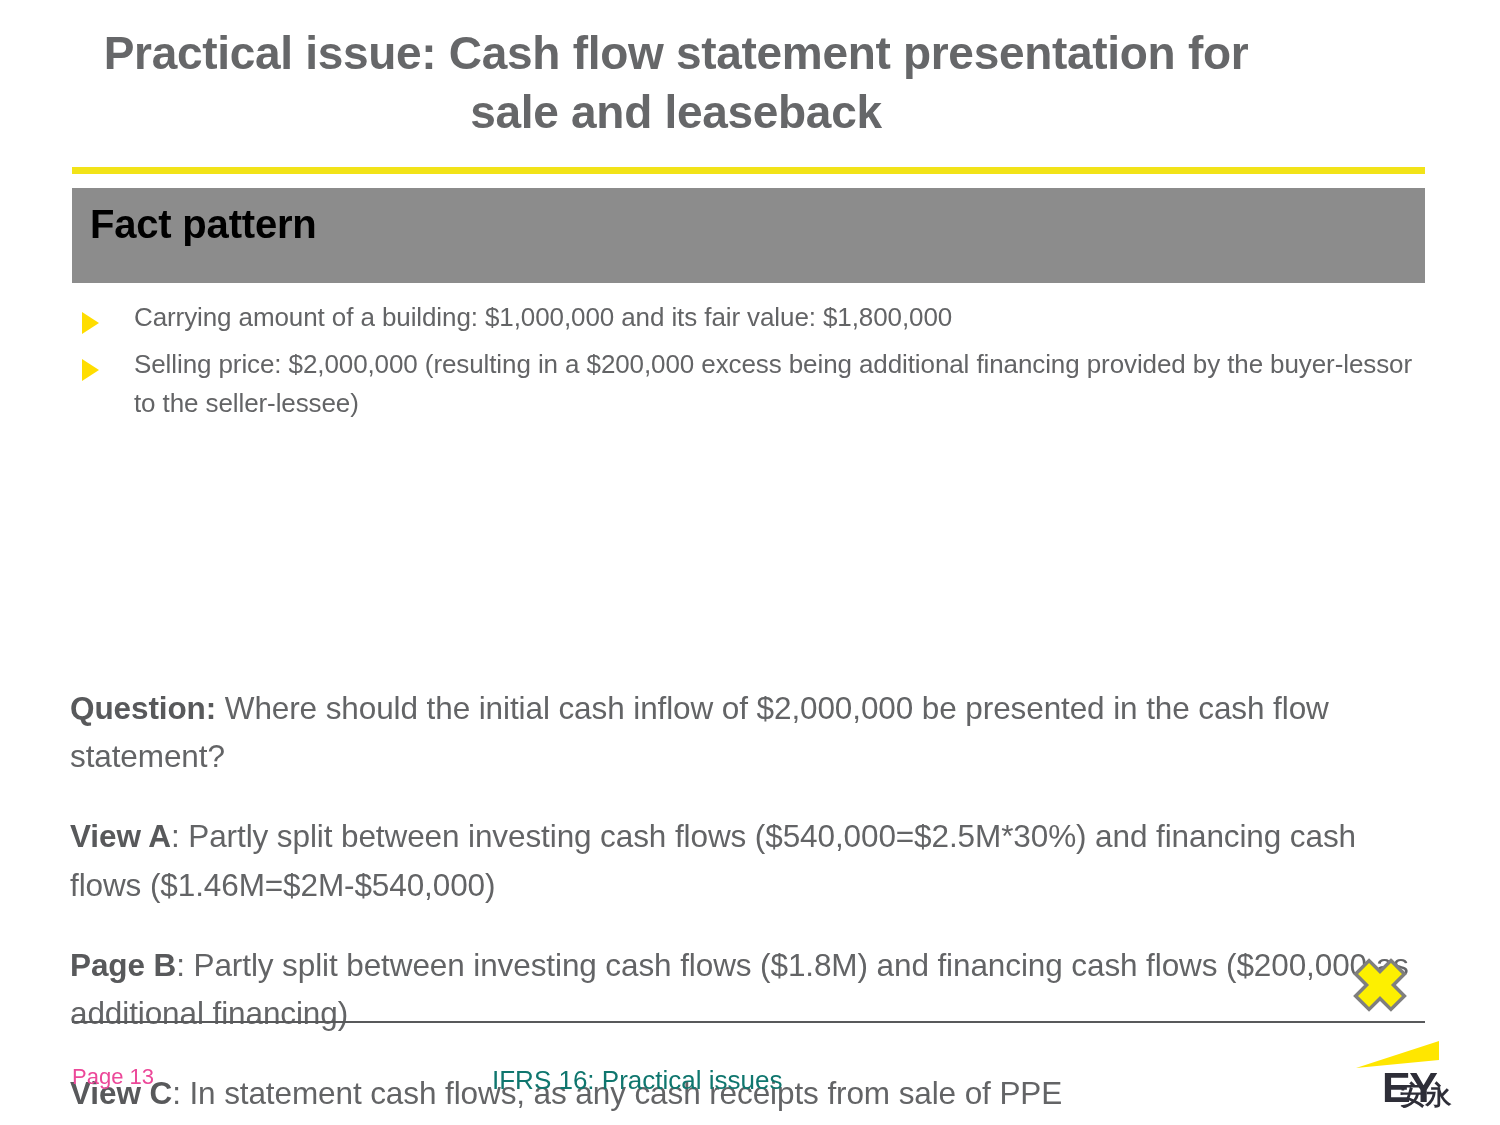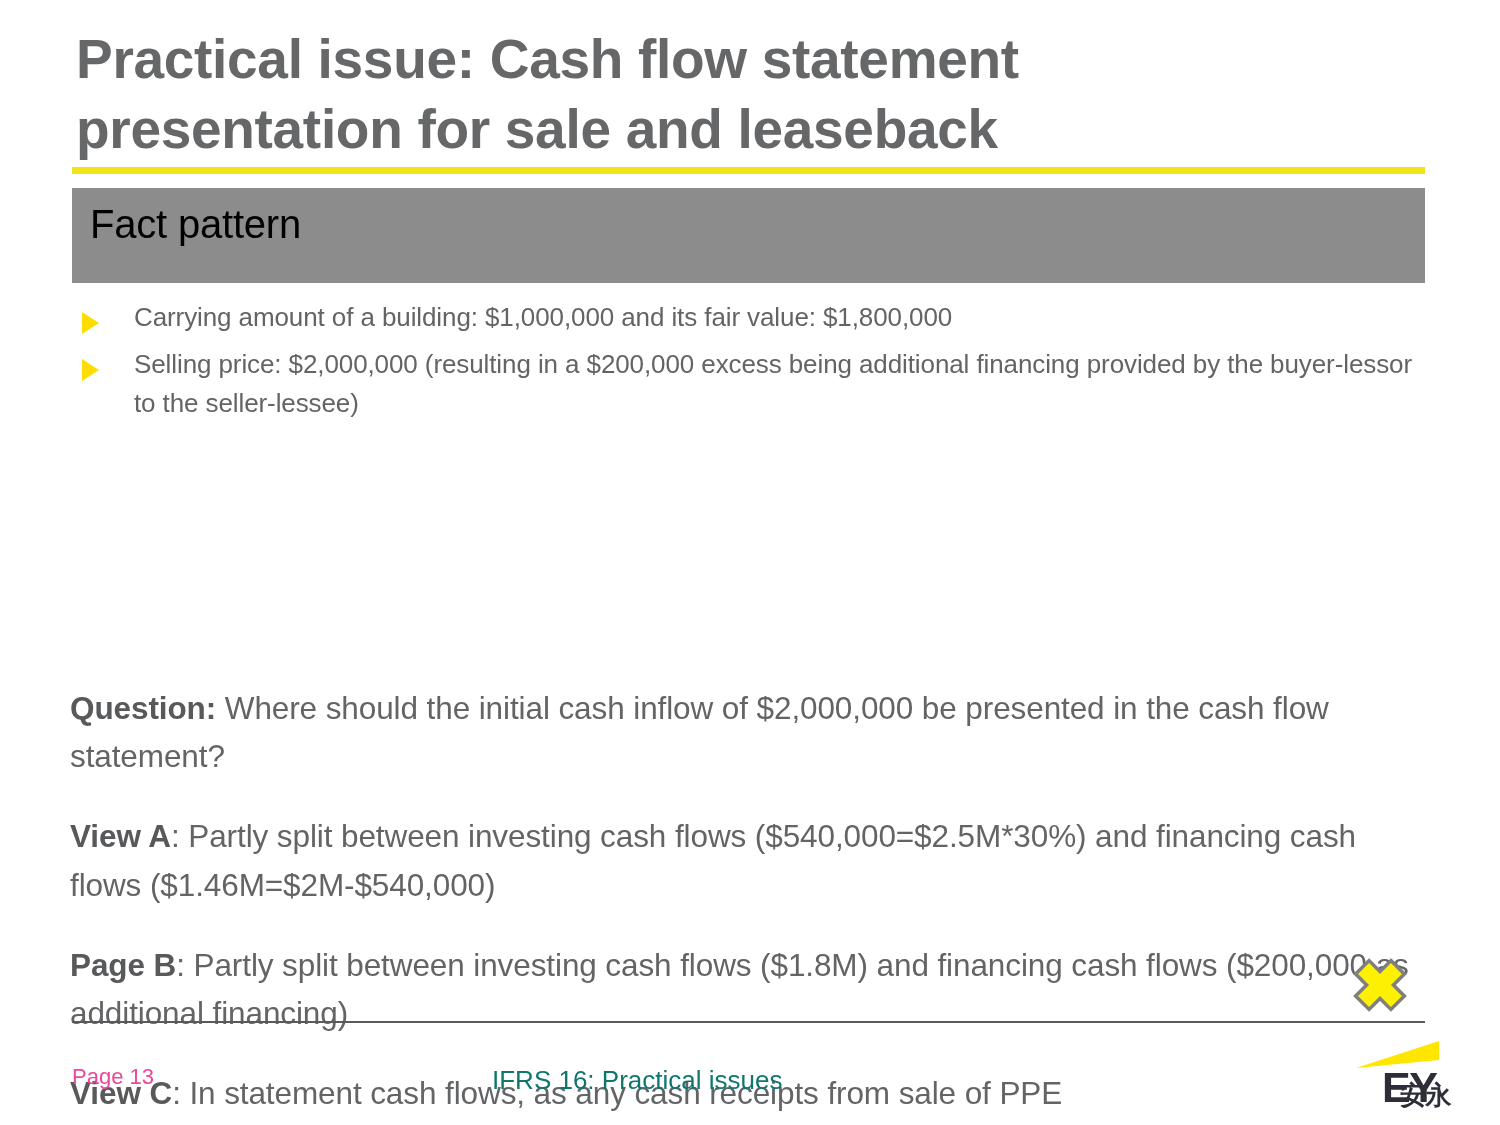--- a/index.html
+++ b/index.html
@@ -15,25 +15,26 @@
     font-family: "Liberation Sans", sans-serif;
     -webkit-font-smoothing: antialiased;
   }
 
   
   #slide-title {
     position: absolute;
     left: 76px;
     top: 24px;
     width: 1200px;
-    font-size: 55px;
+    font-size: 46px;
     line-height: 1.28;
     font-weight: bold;
     color: #666769;
     letter-spacing: -0.3px;
+    text-align: center;
   }
 
   
   #title-rule {
     position: absolute;
     left: 72px;
     top: 167px;
     width: 1353px;
     height: 7px;
     background: #f2e318;
@@ -46,21 +47,21 @@
     top: 188px;
     width: 1353px;
     height: 95px;
     background: #8c8c8c;
   }
   #section-band-label {
     position: absolute;
     left: 18px;
     top: 14px;
     font-size: 40px;
-    font-weight: normal;
+    font-weight: bold;
     color: #000000;
     letter-spacing: -0.2px;
   }
 
   
   #bullet-list {
     position: absolute;
     left: 72px;
     top: 298px;
     width: 1360px;

